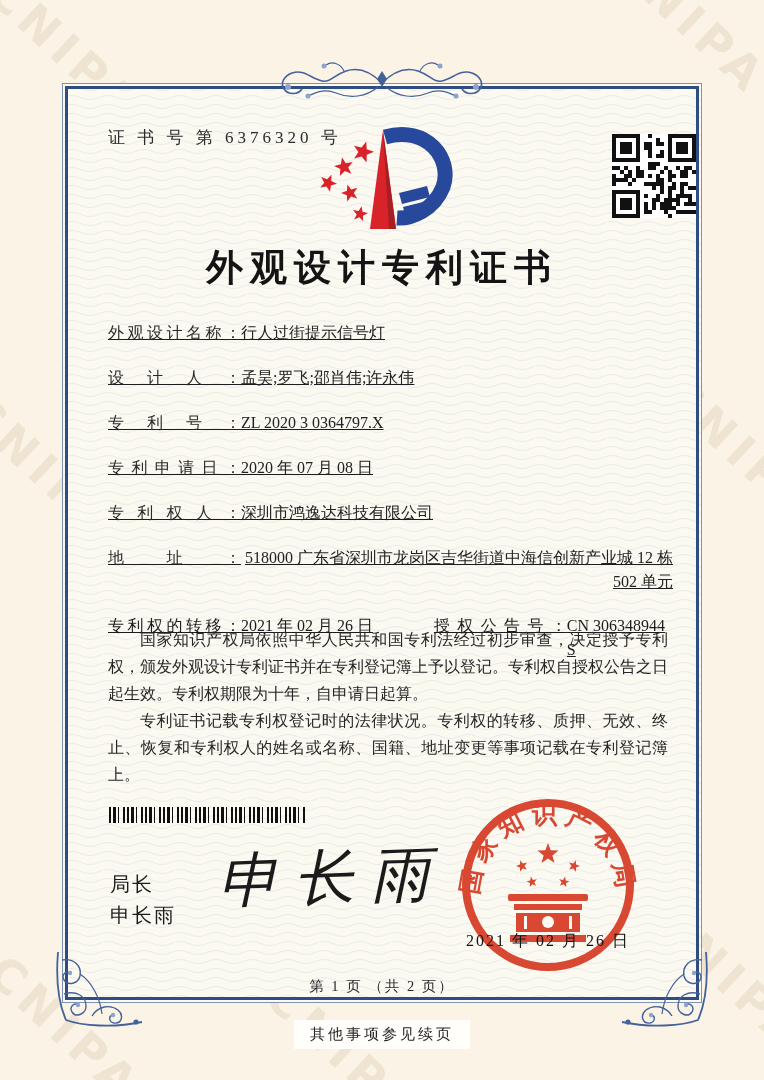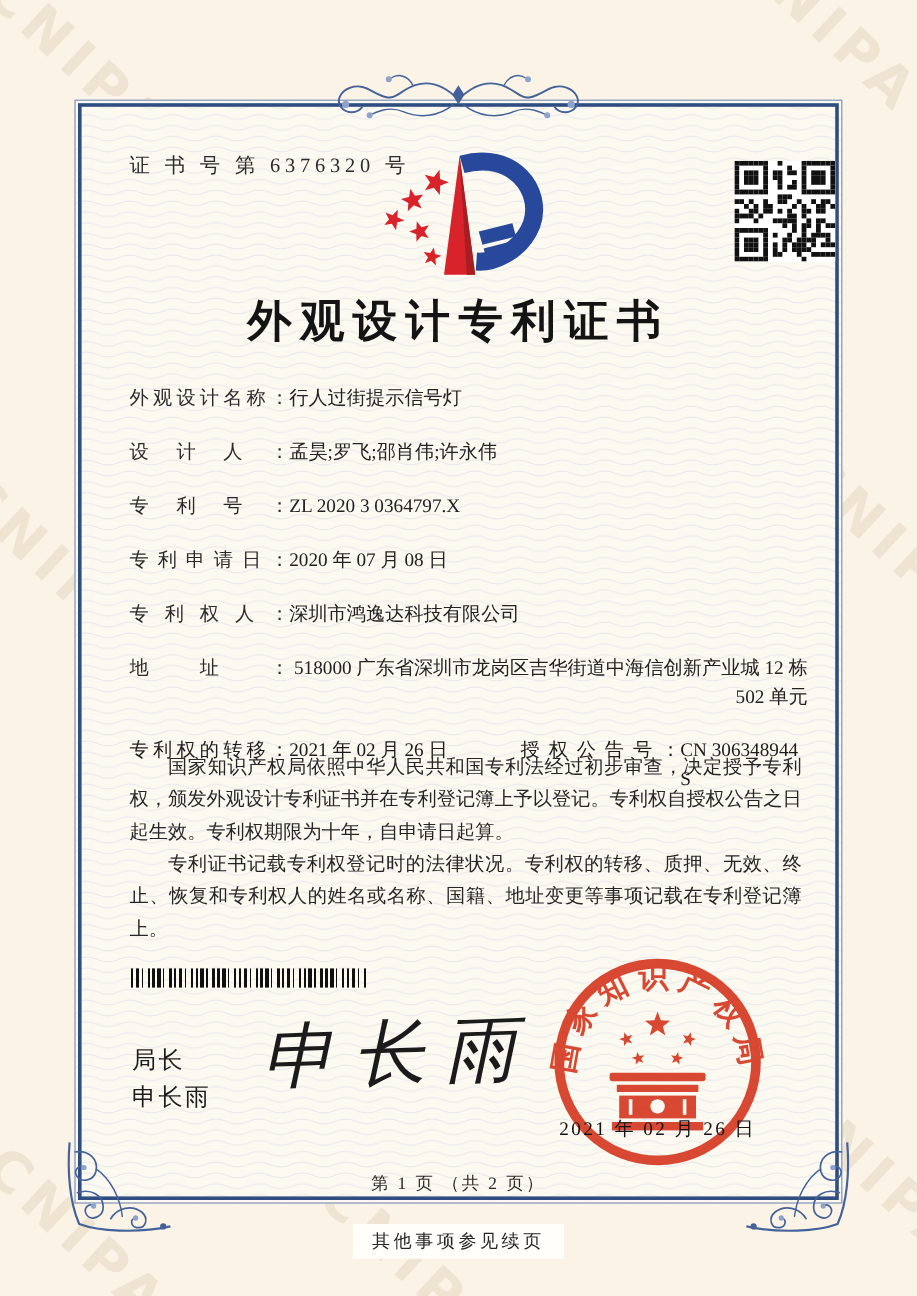--- a/index.html
+++ b/index.html
@@ -30,21 +30,21 @@
   .cert-no {
     position:absolute; left:108px; top:126px;
     font-size:17px; letter-spacing:4px; color:#2b2b2b;
   }
   .logo { position:absolute; left:303px; top:125px; }
   .qr { position:absolute; left:612px; top:134px; width:84px; height:84px; background:#fff; }
   .title {
     position:absolute; left:0; right:0; top:231px; text-align:center;
     font-size:37px; font-weight:bold; letter-spacing:7px; color:#141414;margin-top:12px;
   }
-  .fields { position:absolute; left:108px; top:321px; width:566px; font-size:16px; }
+  .fields { position:absolute; left:108px; top:321px; width:566px; font-size:16px;text-decoration:underline; }
   .frow { display:flex; margin-bottom:21px; line-height:24px; }
   .flabel {
     width:133px; flex:0 0 133px; text-align:justify; text-align-last:justify;
     color:#2a2a2a; white-space:normal;
   }
   .fvalue { flex:1; color:#222; }
   .fvalue.addr { max-width:432px;text-align:right; }
   .grow { display:flex; line-height:24px; margin-top:1px; }
   .grow .flabel2 { width:133px; flex:0 0 133px; text-align:justify; text-align-last:justify; }
   .grow .gval { width:148px; }

